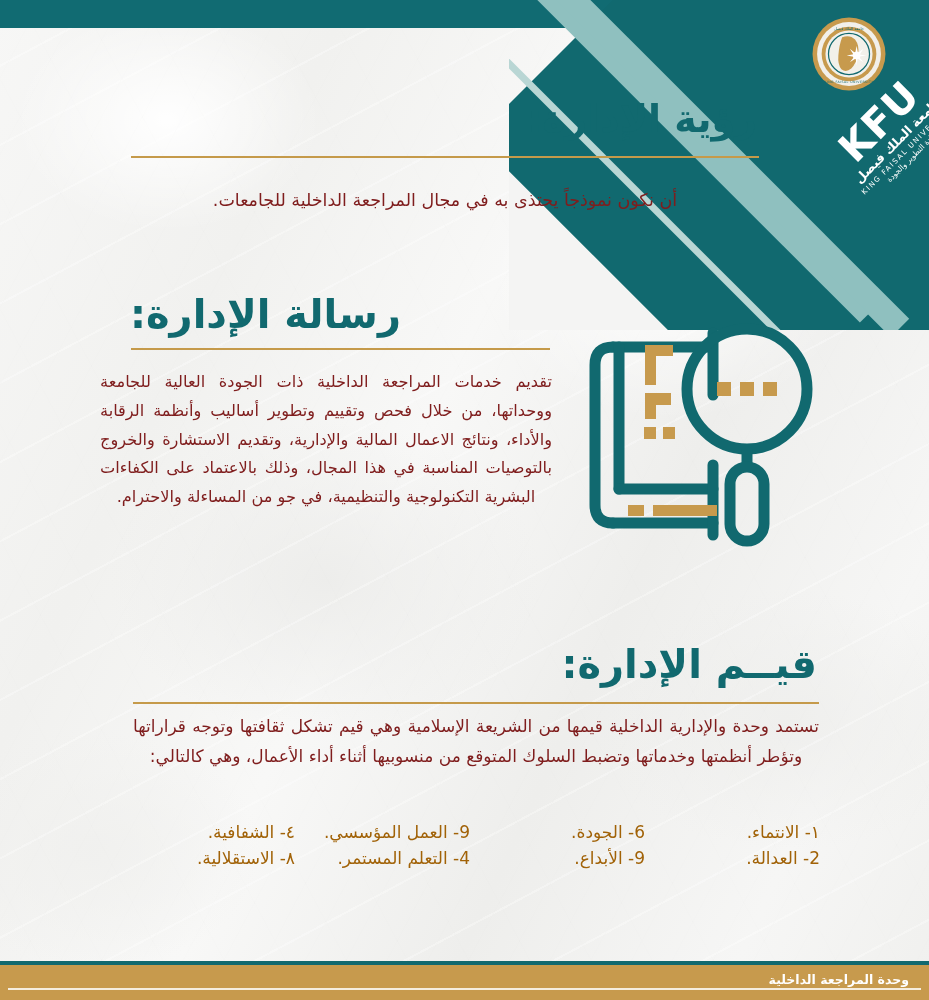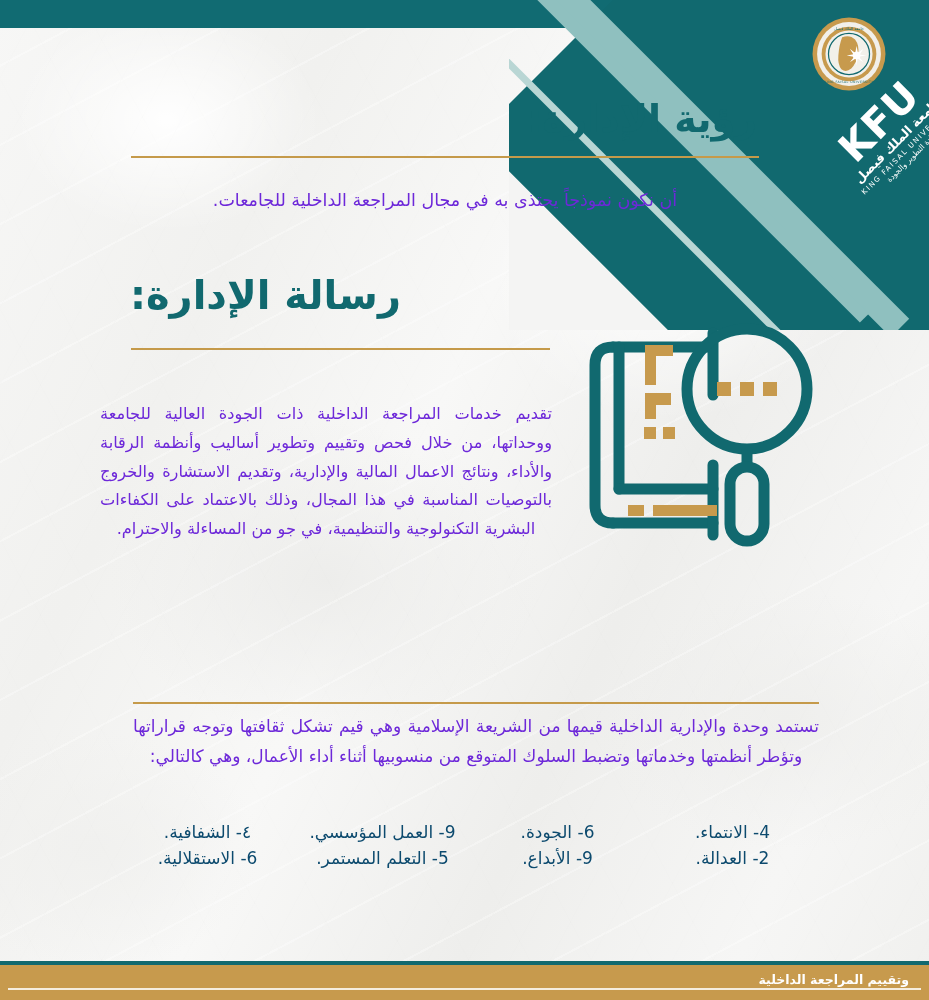--- a/index.html
+++ b/index.html
@@ -140,51 +140,50 @@
 
   
   .sec-title {
     position: absolute;
     font-weight: bold;
     color: #11696f;
     white-space: nowrap;
     direction: rtl;
   }
   #vision-title { top: 97px; right: 172px; font-size: 38px; }
-  #mission-title { top: 272px; left: 130px; font-size: 40px; }
+  #mission-title { top: 291px; left: 130px; font-size: 40px; }
   #values-title  { top: 641px; right: 112px; font-size: 40px; }
 
   .divider {
     position: absolute;
     height: 2px;
     background: #c59a4a;
   }
   #vision-div  { top: 156px; left: 131px; width: 628px; }
   #mission-div { top: 348px; left: 131px; width: 419px; }
   #values-div  { top: 702px; left: 133px; width: 686px; }
 
   
   .body-text {
     position: absolute;
     direction: rtl;
-    color: #6d28d9;
+    color: #7f1d1d;
   }
   #vision-text {
     top: 186px; left: 131px; width: 628px;
     text-align: center;
     font-size: 17.5px;
     line-height: 1.6;
   }
   #mission-text {
     top: 368px; left: 100px; width: 452px;
     text-align: justify;
     text-align-last: center;
     font-size: 16.2px;
     line-height: 1.78;
-    margin-top: 32px;
   }
   #values-text {
     top: 712px; left: 133px; width: 686px;
     text-align: justify;
     text-align-last: center;
     font-size: 17px;
     line-height: 1.75;
   }
 
   
@@ -193,22 +192,22 @@
     top: 822px; left: 120px;
     width: 700px;
     direction: rtl;
     display: grid;
     grid-template-columns: repeat(4, 1fr);
     row-gap: 6px;
     column-gap: 0px;
   }
   .value-item {
     font-size: 17px;
-    color: #0c4a6e;
-    text-align: center;
+    color: #a16207;
+    text-align: right;
     white-space: nowrap;
     direction: rtl;
   }
 
   
   .illus {
     position: absolute;
     top: 305px; right: 100px;
     width: 256px; height: 256px;
   }
@@ -319,33 +318,34 @@
     <circle cx="174" cy="84" r="60" fill="none" stroke="#11696f" stroke-width="11"></circle>
     <g fill="#c79a4d">
       <rect x="144" y="77" width="14" height="14"></rect>
       <rect x="167" y="77" width="14" height="14"></rect>
       <rect x="190" y="77" width="14" height="14"></rect>
     </g>
     <path d="M174 144 v16" stroke="#11696f" stroke-width="11" fill="none"></path>
     <rect x="157" y="162" width="34" height="74" rx="17" fill="none" stroke="#11696f" stroke-width="11"></rect>
   </svg>
 
+  <div class="sec-title" id="values-title">قيــم الإدارة:</div>
   <div class="divider" id="values-div"></div>
   <div class="body-text" id="values-text">تستمد وحدة والإدارية الداخلية قيمها من الشريعة الإسلامية وهي قيم تشكل ثقافتها وتوجه قراراتها وتؤطر أنظمتها وخدماتها وتضبط السلوك المتوقع من منسوبيها أثناء أداء الأعمال، وهي كالتالي:</div>
 
   <div class="values-grid">
-    <div class="value-item">4- الانتماء.</div>
+    <div class="value-item">١- الانتماء.</div>
     <div class="value-item">6- الجودة.</div>
     <div class="value-item">9- العمل المؤسسي.</div>
     <div class="value-item">٤- الشفافية.</div>
     <div class="value-item">2- العدالة.</div>
     <div class="value-item">9- الأبداع.</div>
-    <div class="value-item">5- التعلم المستمر.</div>
-    <div class="value-item">6- الاستقلالية.</div>
+    <div class="value-item">4- التعلم المستمر.</div>
+    <div class="value-item">٨- الاستقلالية.</div>
   </div>
 
   <div class="footer-teal"></div>
   <div class="footer-gold">
     <div class="footer-rule"></div>
-    <div class="footer-text">وتقييم المراجعة الداخلية</div>
+    <div class="footer-text">وحدة المراجعة الداخلية</div>
   </div>
 
 </div>
 
 </body></html>

